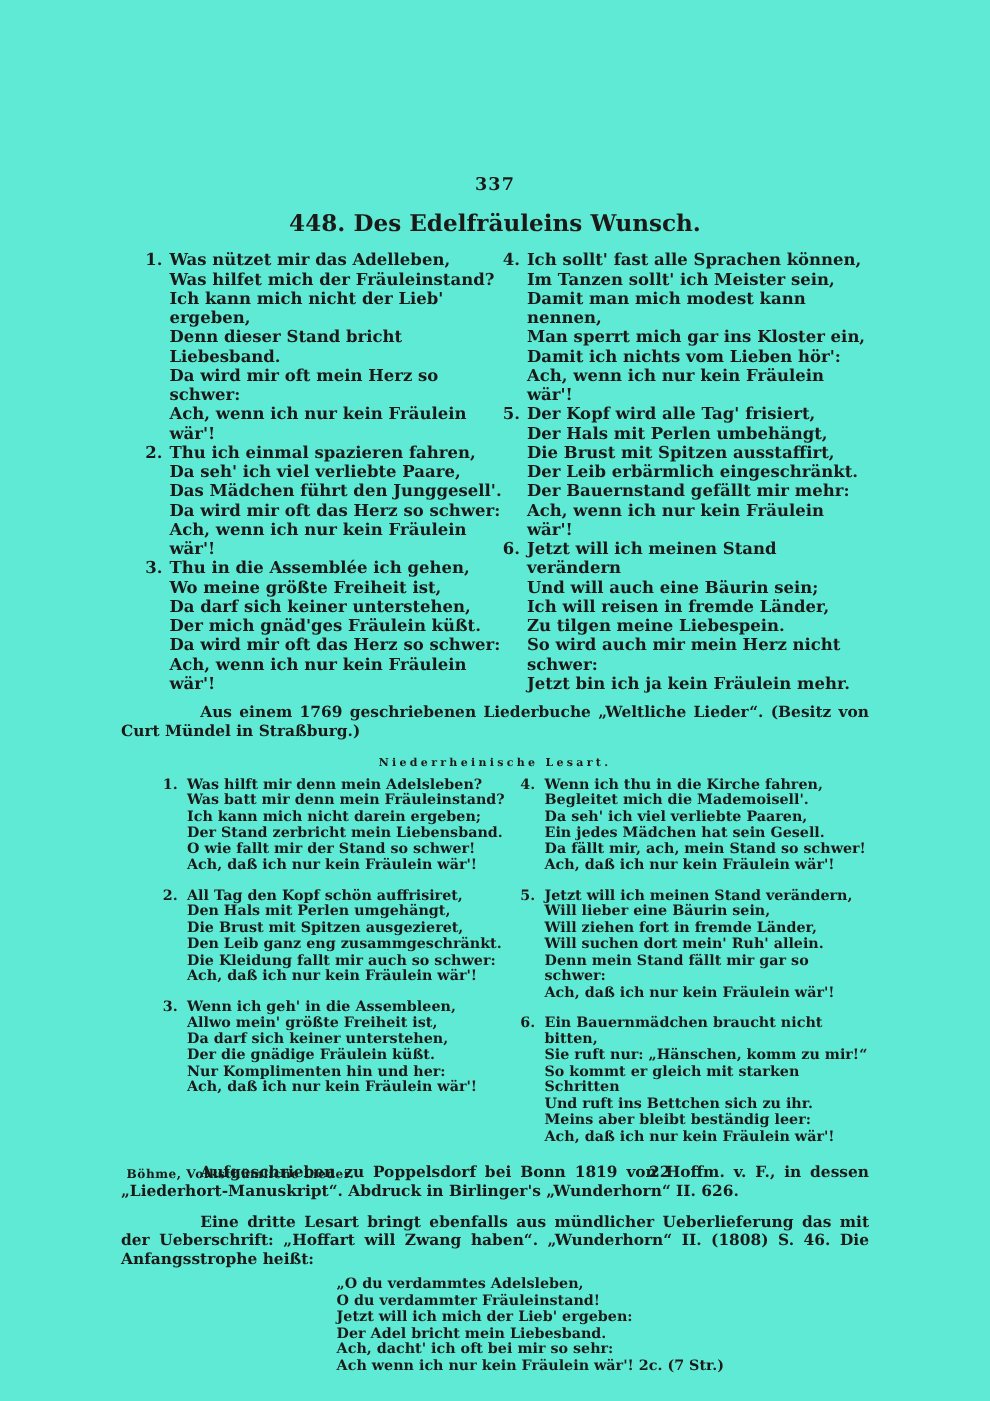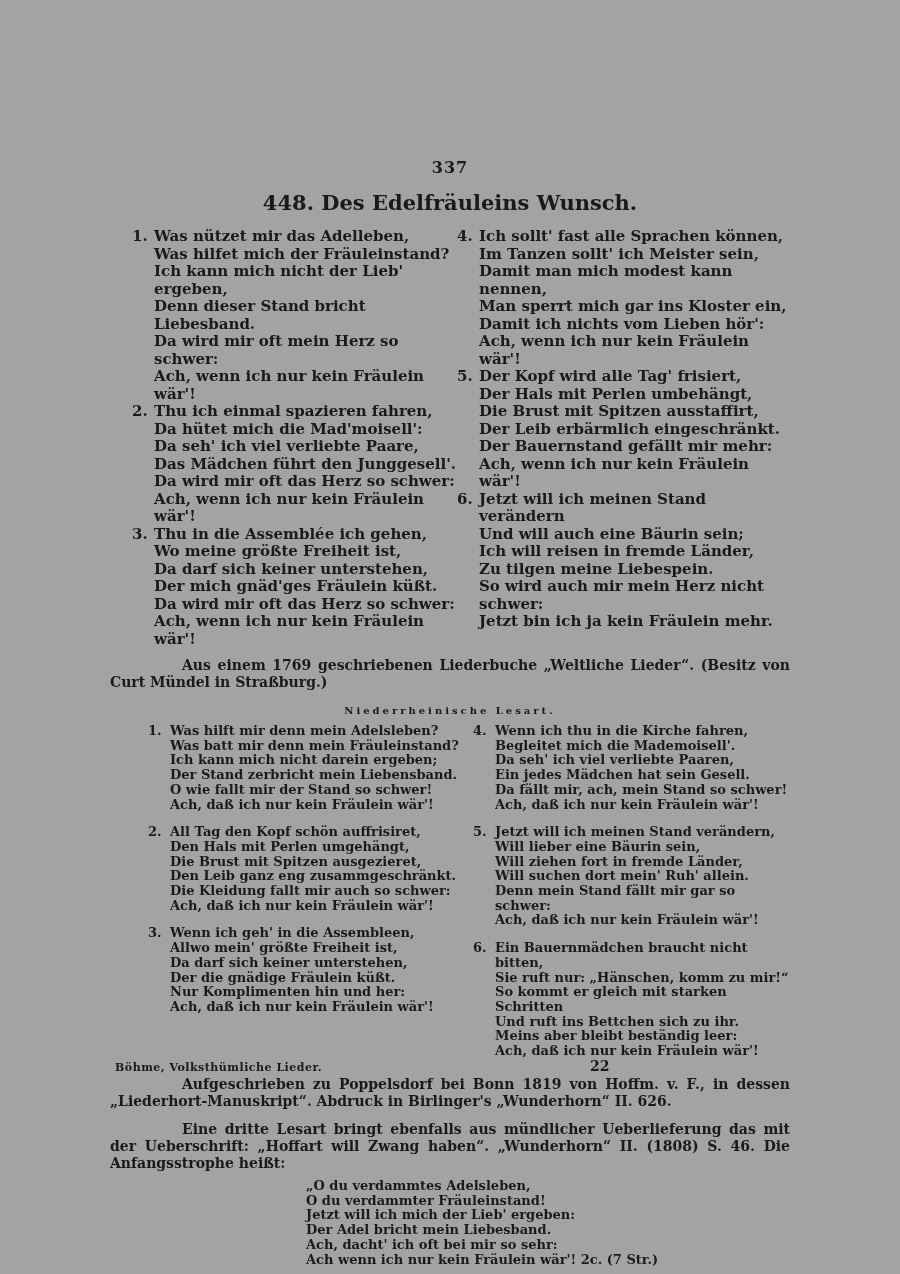--- a/index.html
+++ b/index.html
@@ -1,19 +1,19 @@
 <!DOCTYPE html>
 <html lang="de"><head>
 <meta charset="utf-8">
 <style>
   html,body{margin:0;padding:0;background:#fdfdfc;}
   .page{
     position:relative;
     width:900px;height:1274px;
-    background:#a3a3a3;
+    background:#5eead4;
     color:#1b1a18;
     font-family:"DejaVu Serif","Liberation Serif",serif;
     box-sizing:border-box;
     padding:158px 110px 0 110px;
     overflow:hidden;
   }
   .pagenum{
     text-align:center;
     font-size:16px;font-weight:bold;
     letter-spacing:1px;
@@ -89,21 +89,20 @@
             <div class="vline">Ich kann mich nicht der Lieb' ergeben,</div>
             <div class="vline">Denn dieser Stand bricht Liebesband.</div>
             <div class="vline">Da wird mir oft mein Herz so schwer:</div>
             <div class="vline">Ach, wenn ich nur kein Fräulein wär'!</div>
           </div>
         </div>
         <div class="verse">
           <span class="vnum">2.</span>
           <div class="vbody">
             <div class="vline">Thu ich einmal spazieren fahren,</div>
-            <div class="vline">Da hütet mich die Mad'moisell':</div>
             <div class="vline">Da seh' ich viel verliebte Paare,</div>
             <div class="vline">Das Mädchen führt den Junggesell'.</div>
             <div class="vline">Da wird mir oft das Herz so schwer:</div>
             <div class="vline">Ach, wenn ich nur kein Fräulein wär'!</div>
           </div>
         </div>
         <div class="verse">
           <span class="vnum">3.</span>
           <div class="vbody">
             <div class="vline">Thu in die Assemblée ich gehen,</div>

